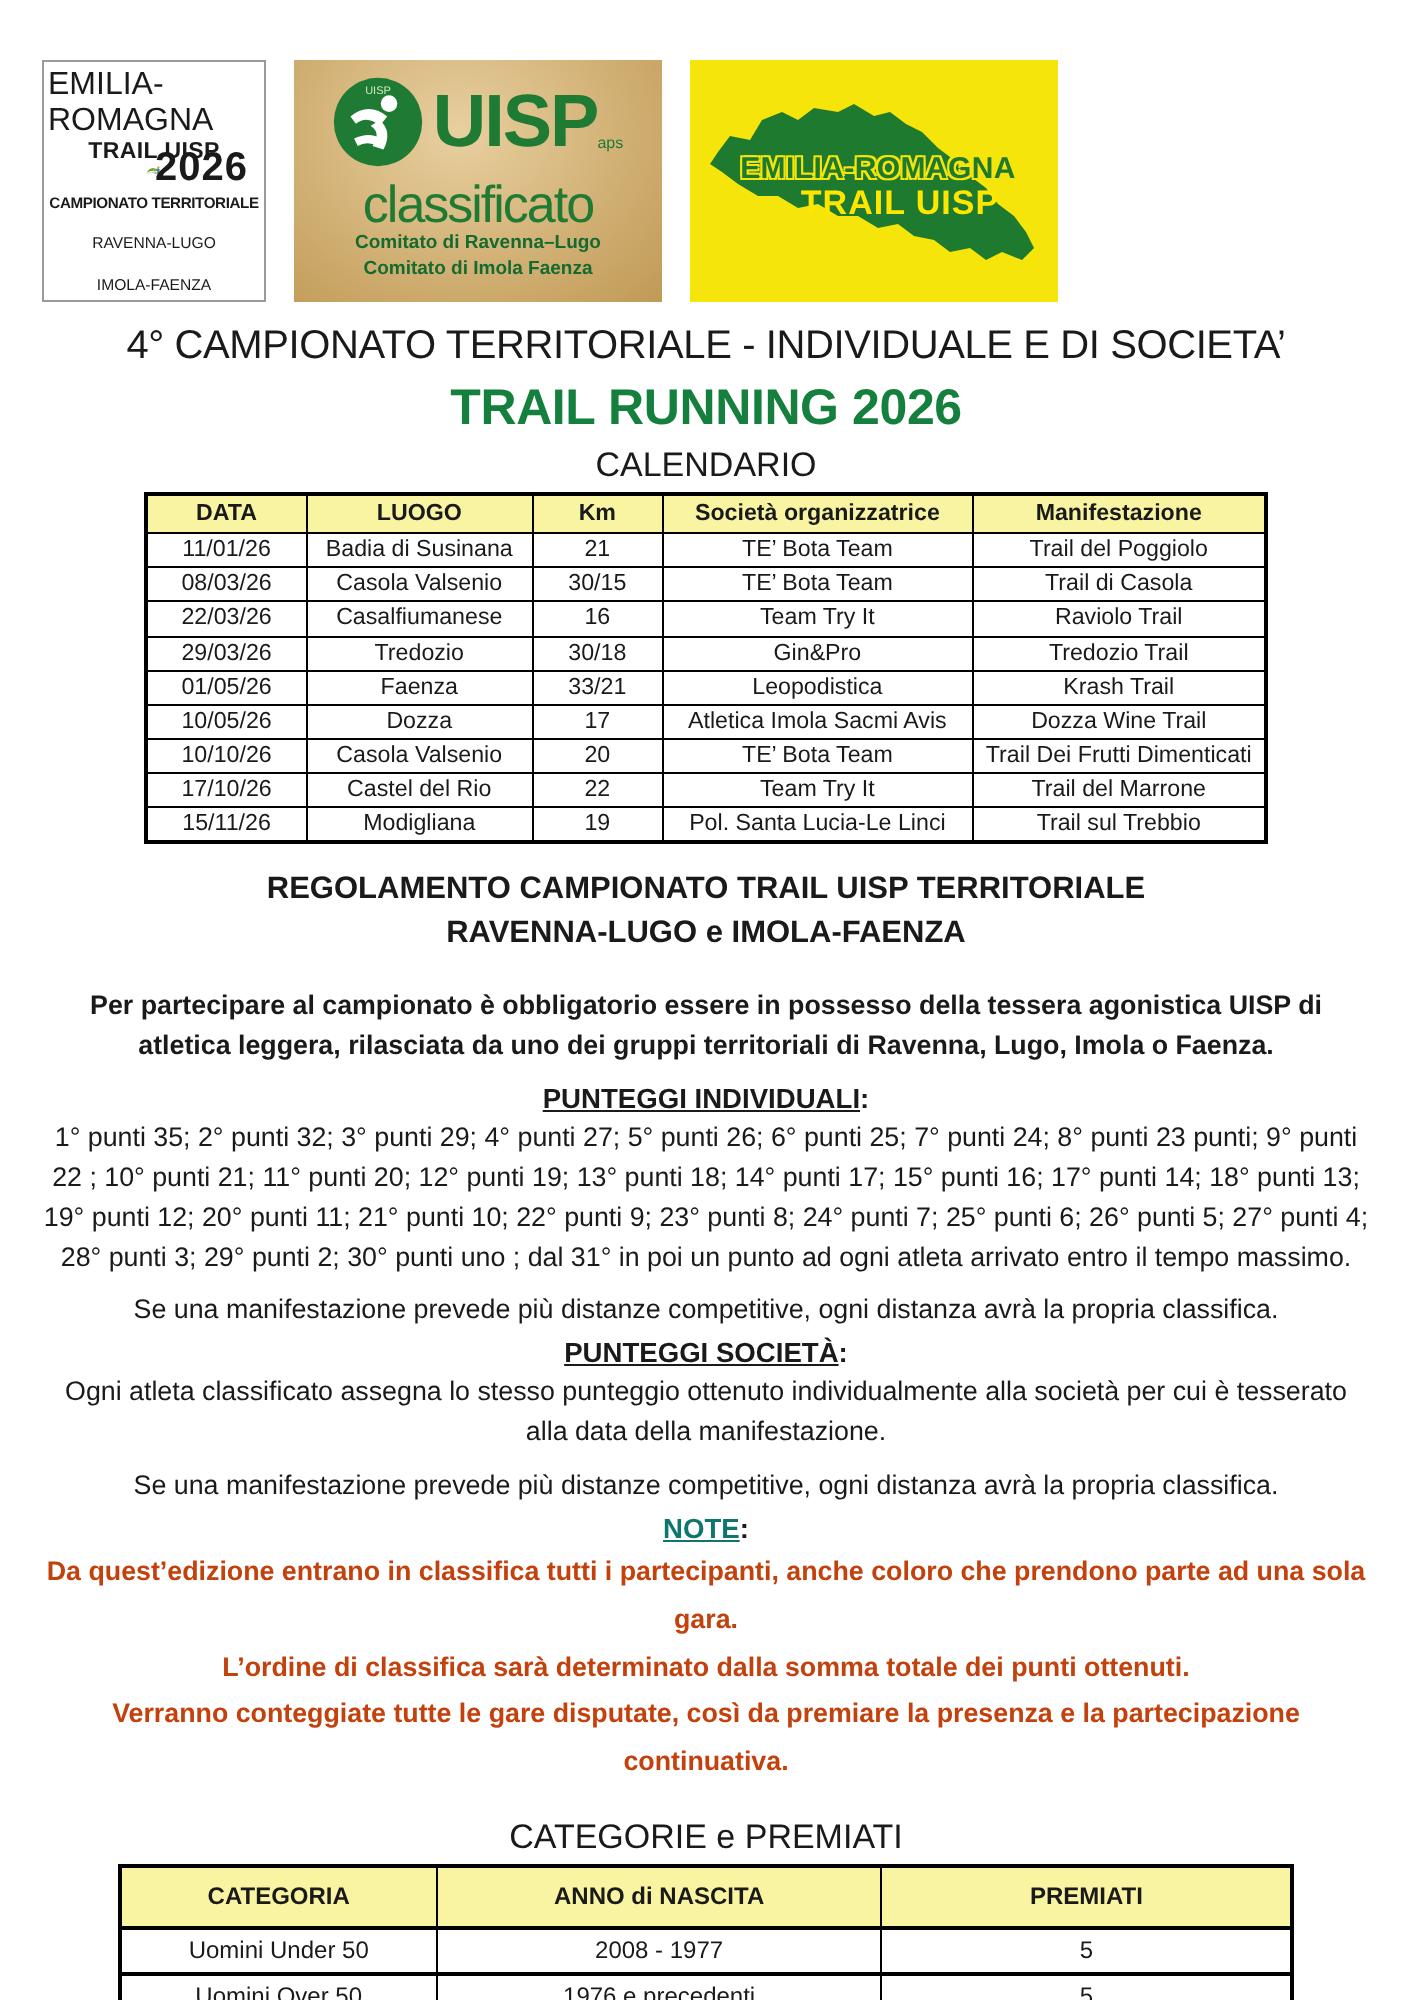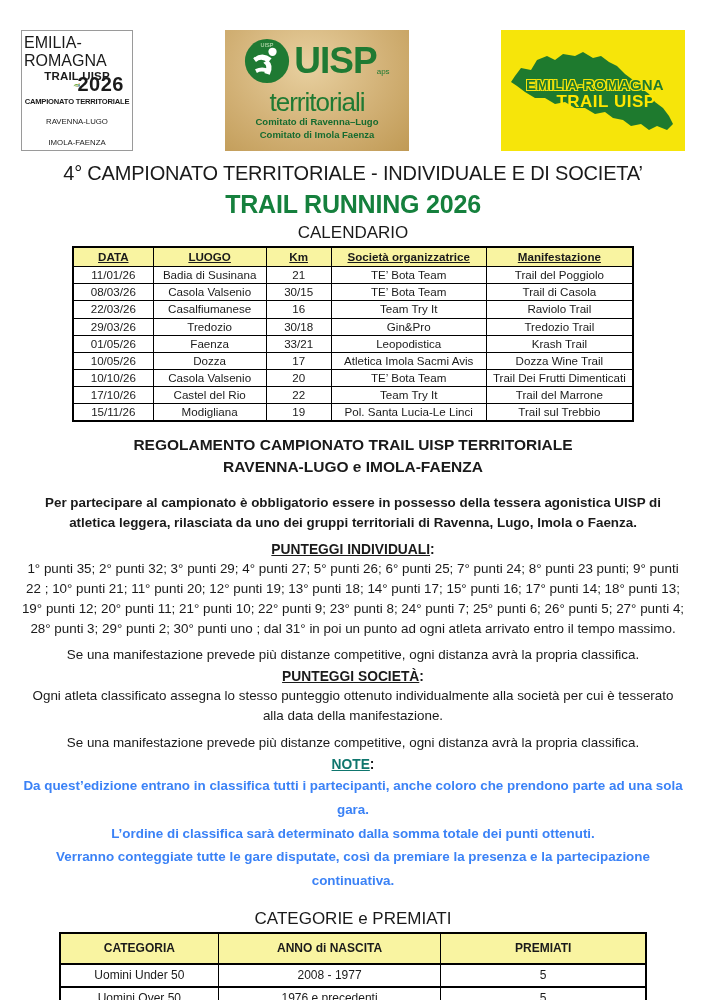--- a/index.html
+++ b/index.html
@@ -3,21 +3,21 @@
 <meta charset="utf-8">
 <style>
   html,body{margin:0;padding:0;background:#e8e8e8;}
   .page{
     width:706px;height:1000px;margin:0 auto;background:#ffffff;
     font-family:"Liberation Sans",sans-serif;color:#1a1a1a;
     position:relative;overflow:hidden;box-sizing:border-box;
     padding:30px 21px 0 21px;
   }
   
-  .logos{display:flex;justify-content:space-between;align-items:stretch;gap:14px;height:121px;}
+  .logos{display:flex;justify-content:flex-start;align-items:stretch;gap:14px;height:121px;}
   .logo-left{
     width:112px;background:#fff;border:1px solid #9a9a9a;box-sizing:border-box;
     display:flex;flex-direction:column;align-items:center;padding:3px 2px 2px 2px;
   }
   .logo-left .l2{font-size:11.5px;font-weight:bold;letter-spacing:0.2px;line-height:1.05;}
   .logo-left svg{display:block;margin:1px 0 0 0;}
   .logo-left .year{font-size:20px;font-weight:bold;align-self:flex-end;margin:-14px 6px 0 0;letter-spacing:0.5px;}
   .logo-left .s1{font-size:7.6px;font-weight:bold;letter-spacing:-0.2px;margin-top:1px;}
   .logo-left .s2,.logo-left .s3{font-size:7.8px;line-height:1.15;margin-top:12px;}
   .logo-mid{
@@ -48,30 +48,30 @@
   .title1{text-align:center;font-size:20px;margin-top:11px;letter-spacing:-0.2px;}
   .title2{text-align:center;font-size:25px;font-weight:bold;color:#15803d;margin-top:5px;letter-spacing:-0.2px;}
   .calh{text-align:center;font-size:17px;margin-top:4px;}
   
   table{border-collapse:collapse;margin:3px auto 0 auto;}
   .cal-table{width:562px;border:2px solid #000;}
   .cal-table th,.cal-table td{
     border:1px solid #000;font-size:11.6px;text-align:center;
     padding:1px 2px;line-height:1.22;white-space:nowrap;
   }
-  .cal-table th{background:#f9f4a1;font-weight:bold;padding:2px 2px;text-decoration:underline;}
+  .cal-table th{background:#f9f4a1;font-weight:bold;padding:2px 2px;}
   
   .reg-head{text-align:center;font-size:15.5px;font-weight:bold;line-height:1.4;margin-top:12px;}
   .intro{text-align:center;font-size:13.4px;font-weight:bold;line-height:1.5;margin-top:15px;}
   .sec-head{text-align:center;font-size:13.8px;font-weight:bold;margin-top:9px;}
   .sec-head .u{text-decoration:underline;}
   .body-par{text-align:center;font-size:13.4px;line-height:1.5;margin-top:2px;}
   .note-head{text-align:center;font-size:13.8px;font-weight:bold;margin-top:4px;}
   .note-head .u{color:#0f766e;text-decoration:underline;}
-  .note-lines{text-align:center;font-size:13.4px;font-weight:bold;color:#3b82f6;line-height:1.78;margin-top:2px;}
+  .note-lines{text-align:center;font-size:13.4px;font-weight:bold;color:#c2410c;line-height:1.78;margin-top:2px;}
   
   .cath{text-align:center;font-size:17px;margin-top:16px;}
   .cat-table{width:588px;border:2px solid #000;}
   .cat-table th,.cat-table td{
     border:1px solid #000;border-top-width:2px;border-bottom-width:2px;
     font-size:12px;text-align:center;line-height:1.2;
   }
   .cat-table th{background:#f9f4a1;font-weight:bold;padding:7px 18px;}
   .cat-table td{padding:3.5px 2px;}
 </style>
@@ -109,21 +109,21 @@
           <path d="M10,22 Q20,14 30,22 L26,27 Q19,21 13,26 Z" fill="#fff"></path>
           <path d="M26,24 Q33,30 28,40 L22,38 Q27,31 21,27 Z" fill="#fff"></path>
           <path d="M12,34 Q20,30 27,34 L25,38 Q19,35 14,38 Z" fill="#fff"></path>
         </svg>
         <div style="display:flex;">
           <span class="brand">UISP</span>
           <span class="aps">aps</span>
         </div>
       </div>
       <div class="rule"></div>
-      <div class="tag">territoriali</div>
+      <div class="tag">classificato</div>
       <div class="com">Comitato di Ravenna–Lugo</div>
       <div class="com">Comitato di Imola Faenza</div>
     </div>
 
     <div class="logo-right">
       <svg width="184" height="121" viewBox="0 0 184 121">
         <path d="M14,46 L20,38 L30,40 L36,30 L46,26 L54,30 L62,24 L74,26 L82,22 L92,28 L100,26 L108,32 L116,36 L124,44 L132,50 L140,58 L148,64 L154,72 L162,78 L168,86 L172,94 L166,100 L156,96 L148,100 L140,94 L130,96 L122,90 L112,88 L104,82 L94,84 L84,78 L74,78 L64,72 L54,74 L44,68 L34,68 L24,62 L16,56 L10,52 Z" fill="#1e7a2e"></path>
       </svg>
       <div class="map-l1">EMILIA-ROMAGNA</div>
       <div class="map-l2">TRAIL UISP</div>

